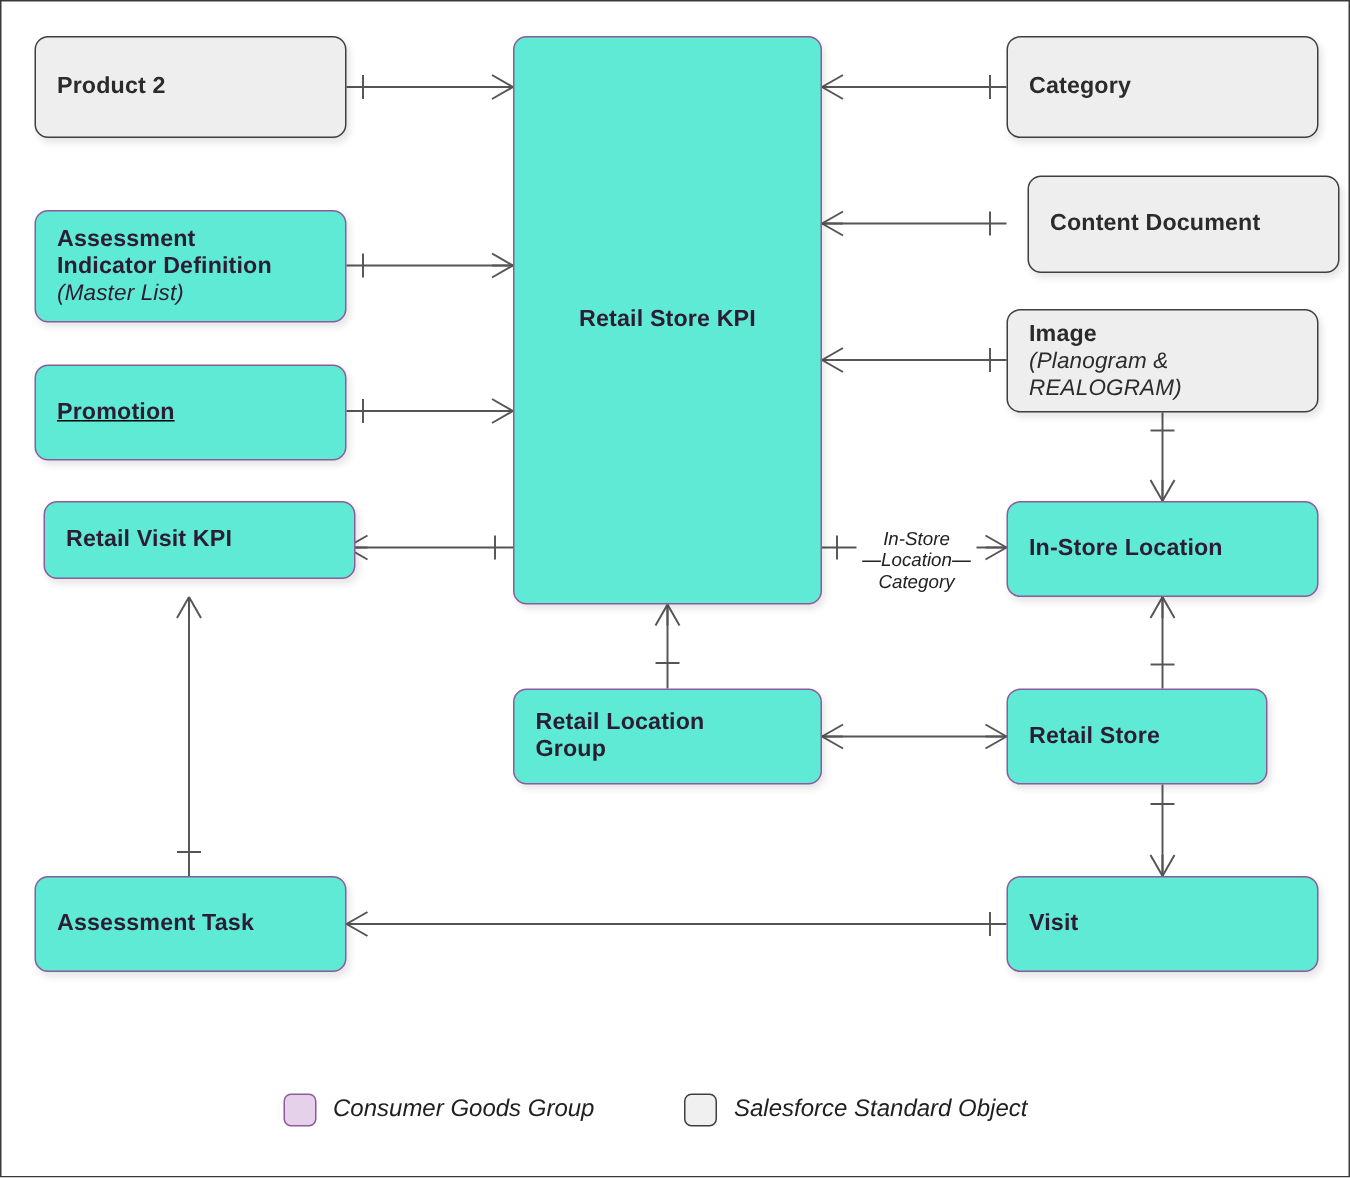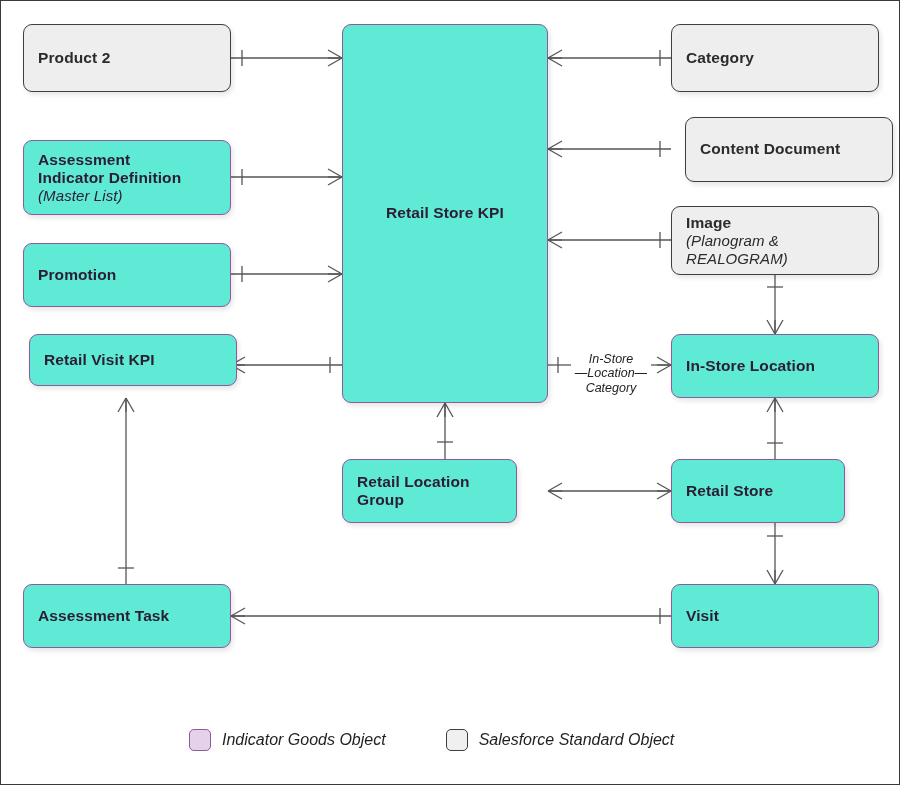--- a/index.html
+++ b/index.html
@@ -243,37 +243,37 @@
   <div class="node sf" style="left:22px; top:23px; width:208px; height:68px;">
     <div class="title">Product 2</div>
   </div>
 
   <div class="node cg" style="left:22px; top:139px; width:208px; height:75px;">
     <div class="title" style="white-space:pre-line;">Assessment
 Indicator Definition</div>
     <div class="sub">(Master List)</div>
   </div>
 
-  <div class="node cg" style="left:22px; top:242px; width:208px; height:64px;">
+  <div class="node cg" style="left:22px; top:242px; width:208px; height:64px;text-decoration:underline;">
     <div class="title">Promotion</div>
   </div>
 
   <div class="node cg" style="left:28px; top:333px; width:208px; height:52px;">
     <div class="title">Retail Visit KPI</div>
   </div>
 
   <div class="node cg" style="left:22px; top:583px; width:208px; height:64px;">
     <div class="title">Assessment Task</div>
   </div>
 
   <div class="node cg center" style="left:341px; top:23px; width:206px; height:379px;">
     <div class="title">Retail Store KPI</div>
   </div>
 
-  <div class="node cg" style="left:341px; top:458px; width:175px; height:64px;">
+  <div class="node cg" style="left:341px; top:458px; width:206px; height:64px;">
     <div class="title" style="white-space:pre-line;">Retail Location
 Group</div>
   </div>
 
   <div class="node sf" style="left:670px; top:23px; width:208px; height:68px;">
     <div class="title">Category</div>
   </div>
 
   <div class="node sf" style="left:684px; top:116px; width:208px; height:65px;">
     <div class="title">Content Document</div>
@@ -297,21 +297,21 @@
     <div class="title">Visit</div>
   </div>
 
   <div class="edge-label" style="left:566px; top:351px; width:88px;">In-Store
 —Location—
 Category</div>
 
   <div id="legend">
     <div class="legend-entry">
       <div class="swatch cg"></div>
-      <div class="legend-text">Indicator Goods Object</div>
+      <div class="legend-text">Consumer Goods Group</div>
     </div>
     <div class="legend-entry">
       <div class="swatch sf"></div>
       <div class="legend-text">Salesforce Standard Object</div>
     </div>
   </div>
 
 </div>
 
 </body></html>

